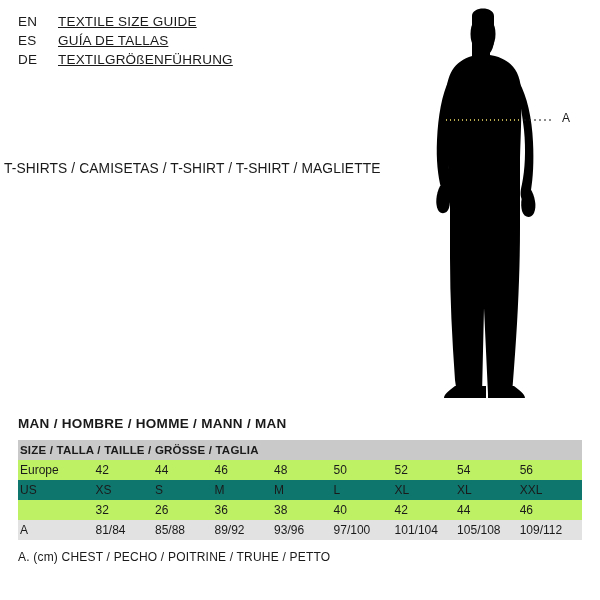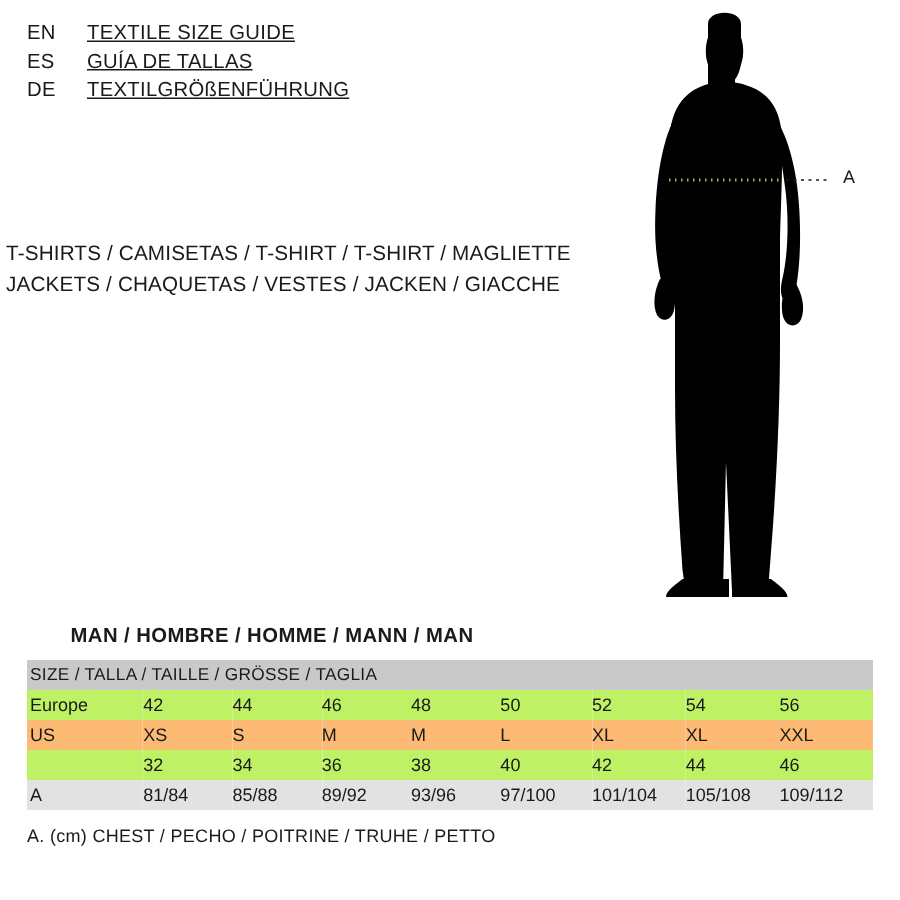--- a/index.html
+++ b/index.html
@@ -81,21 +81,20 @@
 
   
   .section-title {
     position: absolute;
     left: 18px;
     top: 416px;
     font-size: 13.5px;
     font-weight: bold;
     letter-spacing: 0.3px;
     color: #1a1a1a;
-    margin-left: 29px;
   }
 
   
   .size-table {
     position: absolute;
     left: 18px;
     top: 440px;
     width: 564px;
     border-collapse: collapse;
     font-size: 12px;
@@ -103,23 +102,24 @@
   .size-table td {
     padding: 0;
     height: 20px;
     vertical-align: middle;
     color: #1a1a1a;
   }
   .size-table tr.head td {
     background: #c9c9c9;
     font-size: 11.5px;
     letter-spacing: 0.2px;
+    font-weight: bold;
   }
   .size-table tr.r-light td { background: #bef264; }
-  .size-table tr.r-dark td  { background: #fdba74; }
+  .size-table tr.r-dark td  { background: #0f766e; }
   .size-table tr.r-mid td   { background: #e2e2e2; }
 
   .col-label {
     width: 86px;
     padding-left: 2px !important;
     text-align: left;
   }
   .col-val {
     width: 68px;
     text-align: left;
@@ -150,21 +150,20 @@
       <span class="lang-text">GUÍA DE TALLAS</span>
     </div>
     <div class="lang-row">
       <span class="lang-code">DE</span>
       <span class="lang-text">TEXTILGRÖßENFÜHRUNG</span>
     </div>
   </div>
 
   <div class="cat-block">
     <div class="cat-line">T-SHIRTS / CAMISETAS / T-SHIRT / T-SHIRT / MAGLIETTE</div>
-    <div class="cat-line">JACKETS / CHAQUETAS / VESTES / JACKEN / GIACCHE</div>
   </div>
 
   <div class="figure-wrap">
     <svg width="200" height="400" viewBox="0 0 200 400" xmlns="http://www.w3.org/2000/svg">
       <g fill="#000000">
 
         <path d="M72 8 C72 -2 94 -2 94 8 L94 32 C94 44 86 50 83 50 L83 56 L72 56 Z"></path>
         <ellipse cx="83" cy="26" rx="12.5" ry="19"></ellipse>
 
         <rect x="76" y="42" width="14" height="14"></rect>
@@ -246,21 +245,21 @@
         <td class="col-val">M</td>
         <td class="col-val">L</td>
         <td class="col-val">XL</td>
         <td class="col-val">XL</td>
         <td class="col-val">XXL</td>
       </tr>
 
       <tr class="r-light">
         <td class="col-label"></td>
         <td class="col-val">32</td>
-        <td class="col-val">34</td>
+        <td class="col-val">26</td>
         <td class="col-val">36</td>
         <td class="col-val">38</td>
         <td class="col-val">40</td>
         <td class="col-val">42</td>
         <td class="col-val">44</td>
         <td class="col-val">46</td>
       </tr>
 
       <tr class="r-mid">
         <td class="col-label">A</td>

